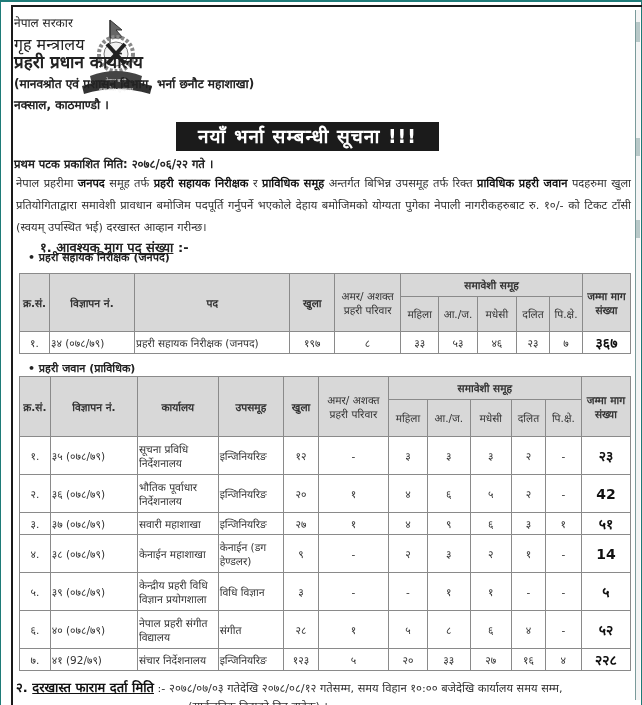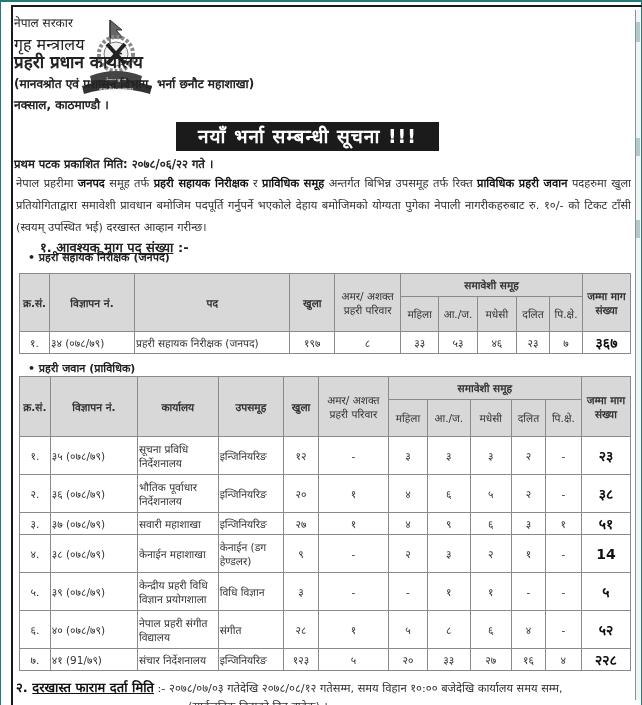--- a/index.html
+++ b/index.html
@@ -215,21 +215,21 @@
           <td class="l">३६ (०७८/७९)</td>
           <td class="l">भौतिक पूर्वाधार निर्देशनालय</td>
           <td class="l">इन्जिनियरिङ</td>
           <td>२०</td>
           <td>१</td>
           <td>४</td>
           <td>६</td>
           <td>५</td>
           <td>२</td>
           <td>-</td>
-          <td class="tot">३८</td>
+          <td class="tot">42</td>
         </tr>
         <tr style="height: 22px;">
           <td>३.</td>
           <td class="l">३७ (०७८/७९)</td>
           <td class="l">सवारी महाशाखा</td>
           <td class="l">इन्जिनियरिङ</td>
           <td>२७</td>
           <td>१</td>
           <td>४</td>
           <td>९</td>
@@ -275,21 +275,21 @@
           <td>१</td>
           <td>५</td>
           <td>८</td>
           <td>६</td>
           <td>४</td>
           <td>-</td>
           <td class="tot">५२</td>
         </tr>
         <tr style="height: 22px;">
           <td>७.</td>
-          <td class="l">४१ (91/७९)</td>
+          <td class="l">४१ (92/७९)</td>
           <td class="l">संचार निर्देशनालय</td>
           <td class="l">इन्जिनियरिङ</td>
           <td>१२३</td>
           <td>५</td>
           <td>२०</td>
           <td>३३</td>
           <td>२७</td>
           <td>१६</td>
           <td>४</td>
           <td class="tot">२२८</td>

